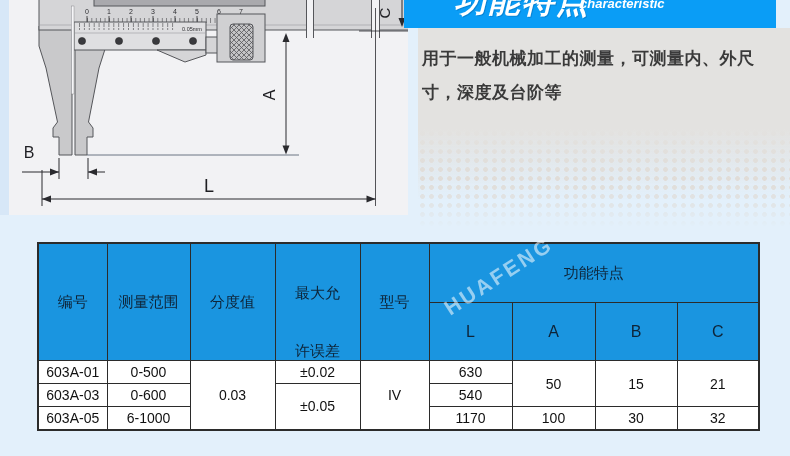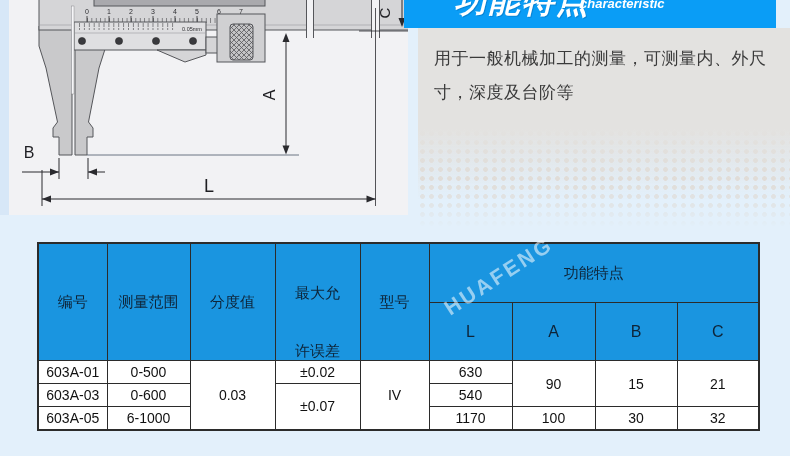--- a/index.html
+++ b/index.html
@@ -12,21 +12,21 @@
 
   
   .diagram-box { position:absolute; left:9px; top:0; width:399px; height:215px; background:#F2F2F4; }
   .diagram-box svg { display:block; }
 
   
   .feature-banner { position:absolute; left:404px; top:0; width:372px; height:28px; background:#0A9DF6; overflow:hidden; }
   .feature-title-cn { position:absolute; left:50px; top:-20px; color:#fff; font-size:32px; font-weight:bold; font-style:italic; letter-spacing:2px; white-space:nowrap; text-shadow:1px 1px 0 rgba(0,60,120,.25); }
   .feature-title-en { position:absolute; left:176px; top:-4px; color:#fff; font-size:13px; font-weight:bold; font-style:italic; white-space:nowrap; }
   .feature-desc-box { position:absolute; left:418px; top:28px; width:372px; height:92px; background:#E3E2E0; }
-  .feature-desc { padding:14px 6px 0 16px; font-size:17px; font-weight:normal; color:#3A3A3A; line-height:34px; letter-spacing:.5px; }
+  .feature-desc { padding:14px 6px 0 4px; font-size:17px; font-weight:bold; color:#3A3A3A; line-height:34px; letter-spacing:.5px; }
   .halftone-band { position:absolute; left:418px; top:120px; width:372px; height:112px;
     background:
       linear-gradient(to bottom, #E3E2E0 0%, #E3E2E0 8%, rgba(227,226,224,0) 72%),
       radial-gradient(circle, #DFDAD4 2.1px, rgba(223,218,212,0) 2.6px);
     background-size:100% 100%, 9px 9px;
     -webkit-mask-image:linear-gradient(to bottom,#000 0%,#000 55%,rgba(0,0,0,0) 96%);
             mask-image:linear-gradient(to bottom,#000 0%,#000 55%,rgba(0,0,0,0) 96%);
   }
 
   
@@ -204,28 +204,28 @@
       <th>B</th>
       <th>C</th>
     </tr>
     <tr class="drow">
       <td>603A-01</td>
       <td>0-500</td>
       <td rowspan="3">0.03</td>
       <td>±0.02</td>
       <td rowspan="3">IV</td>
       <td>630</td>
-      <td rowspan="2">90</td>
+      <td rowspan="2">50</td>
       <td rowspan="2">15</td>
       <td rowspan="2">21</td>
     </tr>
     <tr class="drow">
       <td>603A-03</td>
       <td>0-600</td>
-      <td rowspan="2">±0.07</td>
+      <td rowspan="2">±0.05</td>
       <td>540</td>
     </tr>
     <tr class="drow">
       <td>603A-05</td>
       <td>6-1000</td>
       <td>1170</td>
       <td>100</td>
       <td>30</td>
       <td>32</td>
     </tr>

